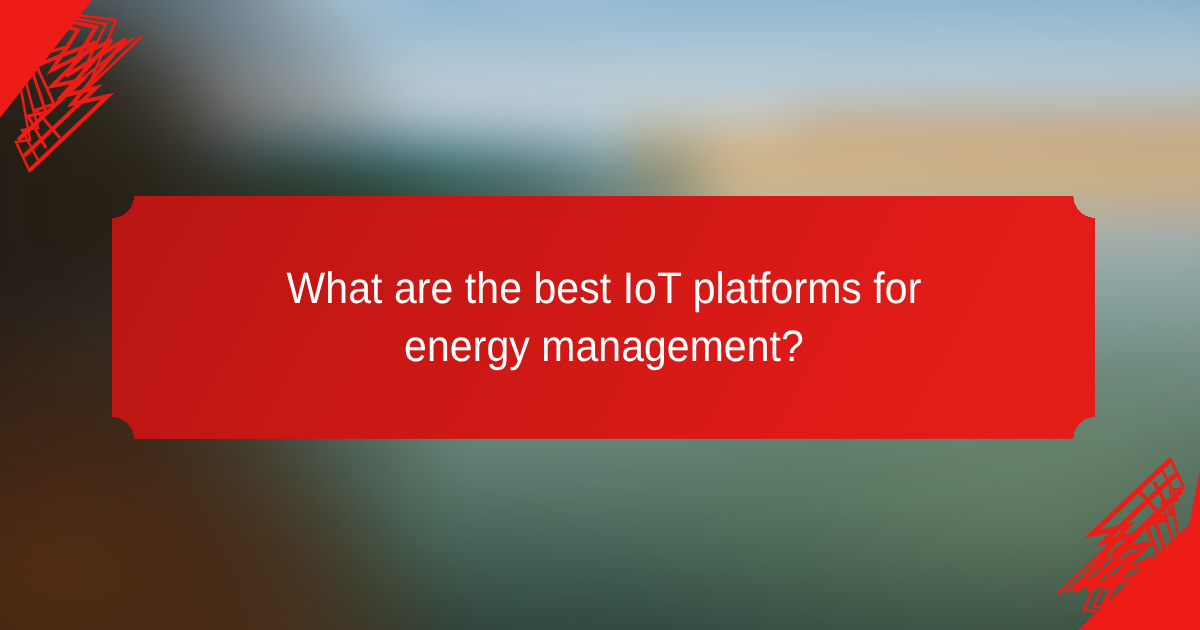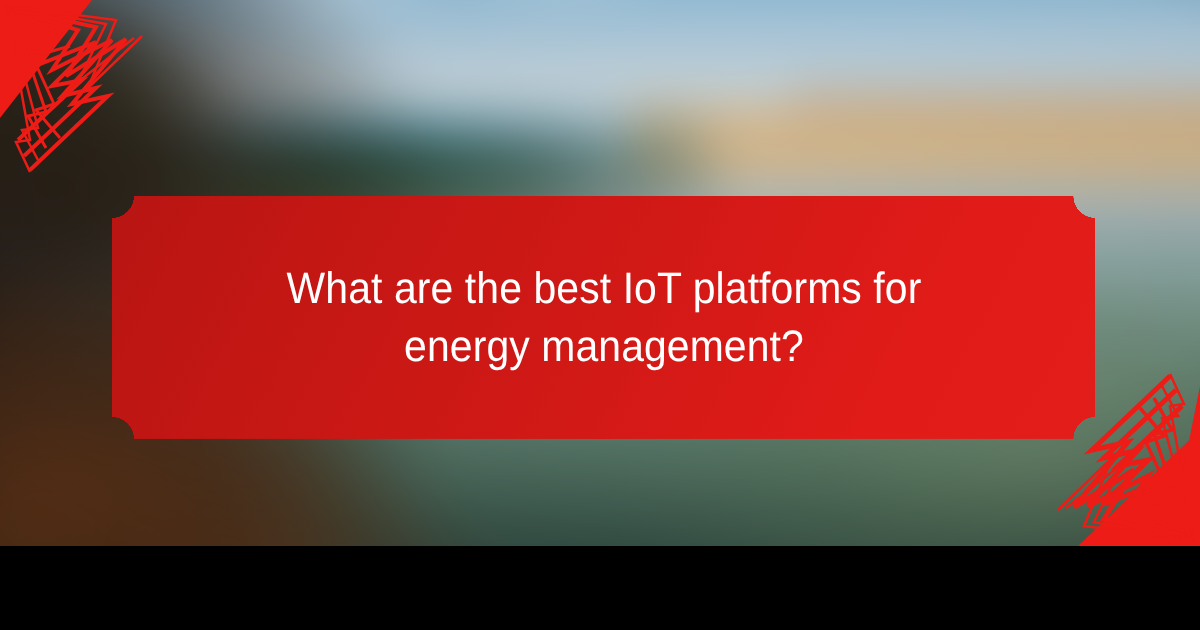--- a/index.html
+++ b/index.html
@@ -7,21 +7,21 @@
     padding: 0;
     background: #000;
   }
   body {
     font-family: "Liberation Sans", "DejaVu Sans", sans-serif;
   }
 
   #stage {
     position: relative;
     width: 1200px;
-    height: 546px;
+    height: 630px;
     overflow: hidden;
     background: #2b2722;
   }
 
   
   .bg-photo {
     position: absolute;
     inset: -40px;
     filter: blur(22px) saturate(1.05);
     transform: scale(1.06);

